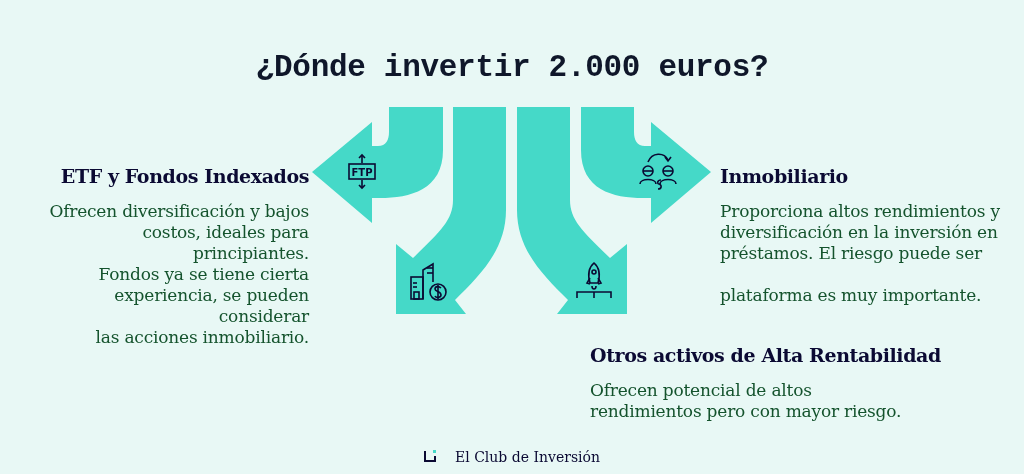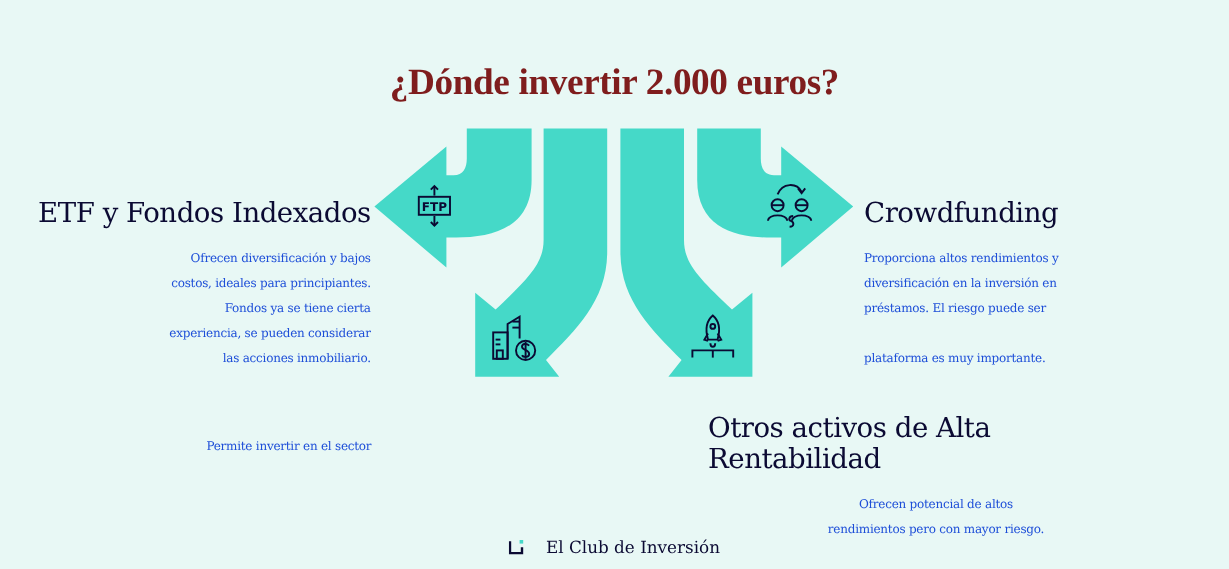--- a/index.html
+++ b/index.html
@@ -6,43 +6,43 @@
   body {
     width: 1024px; height: 474px; overflow: hidden;
     background: #e8f8f5;
     position: relative;
     font-family: "DejaVu Serif", serif;
     color: #0d0c38;
   }
   .title {
     position: absolute; left: 0; width: 1024px; top: 50px;
     text-align: center;
-    font-family: Liberation Serif, serif;
+    font-family: Liberation Mono, monospace;
     font-weight: bold; font-size: 31px; letter-spacing: -0.3px;
-    color: #7f1d1d;
+    color: #0f172a;
   }
   svg.arrows { position: absolute; left: 0; top: 0; }
   .block { position: absolute; }
   .block h2 {
-    margin: 0; font-size: 23px; font-weight: normal;
+    margin: 0; font-size: 19px; font-weight: bold;
     font-family: "DejaVu Serif", serif; letter-spacing: -0.4px;
     color: #0b0a33;
   }
   .block p {
-    margin: 0; font-size: 10px; line-height: 21px;
-    color: #1d4ed8; letter-spacing: -0.2px;
+    margin: 0; font-size: 17px; line-height: 21px;
+    color: #14532d; letter-spacing: -0.2px;
   }
   .etf { right: 715px; top: 165px; text-align: right; width: 280px; }
   .etf p { margin-top: 14px; }
   .crowdl { left: 720px; top: 165px; width: 280px; }
   .crowdl p { margin-top: 14px; }
   .crowdf { left: 172px; top: 344px; width: 330px; }
   .crowdf p { margin-top: 18px; }
   .otros { left: 590px; top: 344px; width: 380px; }
-  .otros p { margin-top: 14px; text-align: center; }
+  .otros p { margin-top: 14px; }
   .brand {
     position: absolute; top: 449px; left: 0; width: 1024px;
     display: flex; justify-content: center; gap: 18px;
     font-size: 14px; color: #0b0a33;
   }
   .logo-icon { width: 13px; height: 13px; position: relative; }
 </style>
 </head>
 <body>
 
@@ -110,33 +110,33 @@
   <p>
     <span>Ofrecen diversificación y bajos</span><br>
     <span>costos, ideales para principiantes.</span><br>
     <span>Fondos ya se tiene cierta</span><br>
     <span>experiencia, se pueden considerar</span><br>
     <span>las acciones inmobiliario.</span>
   </p>
 </div>
 
 <div class="block crowdl">
-  <h2>Crowdfunding</h2>
+  <h2>Inmobiliario</h2>
   <p>
     <span>Proporciona altos rendimientos y</span><br>
     <span>diversificación en la inversión en</span><br>
     <span>préstamos. El riesgo puede ser</span><br>
     <br>
     <span>plataforma es muy importante.</span>
   </p>
 </div>
 
 <div class="block crowdf">
   <p>
-    <span>Permite invertir en el sector</span><br>
+    <br>
   </p>
 </div>
 
 <div class="block otros">
   <h2>Otros activos de Alta Rentabilidad</h2>
   <p>
     <span>Ofrecen potencial de altos</span><br>
     <span>rendimientos pero con mayor riesgo.</span>
   </p>
 </div>

